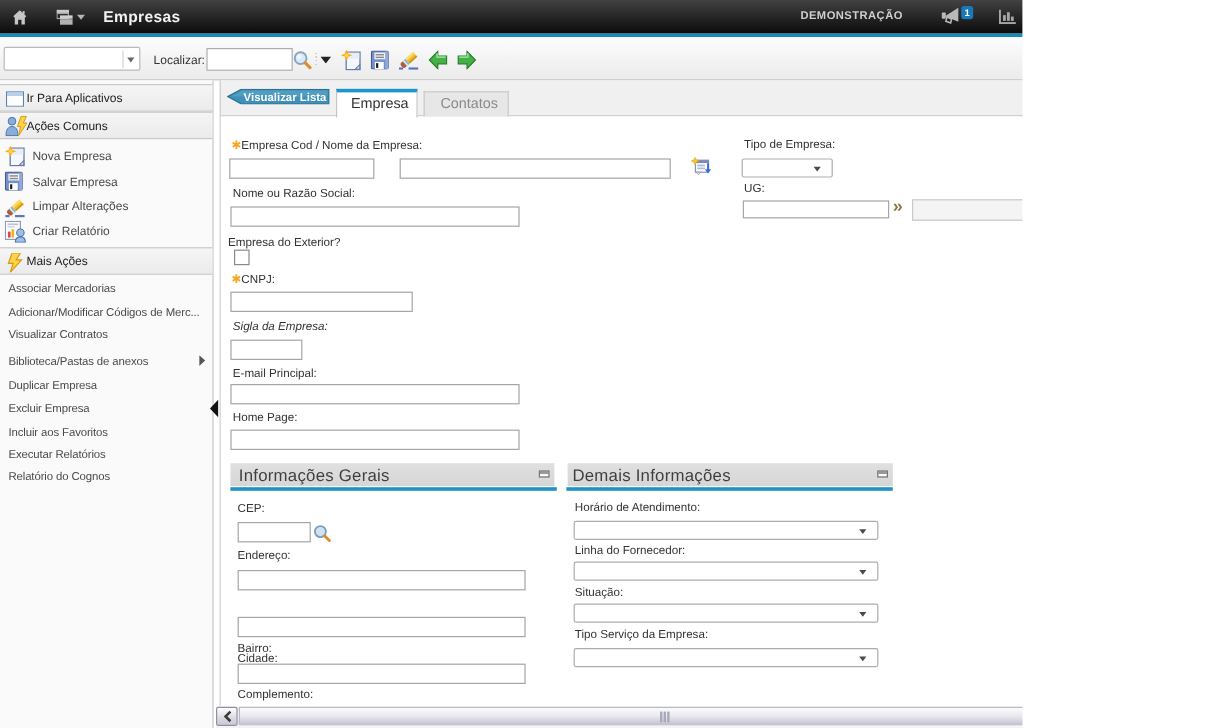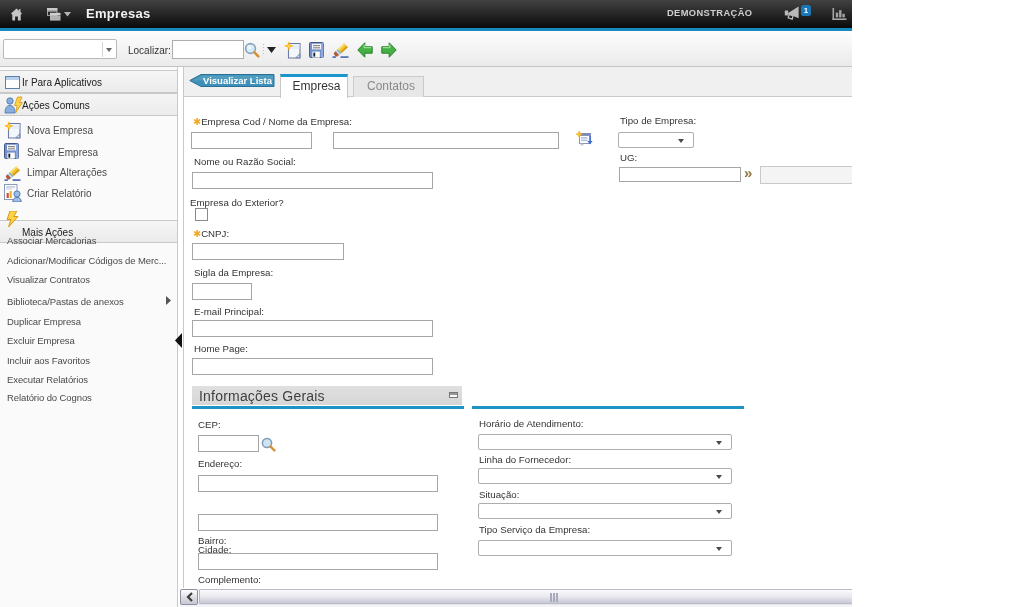--- a/index.html
+++ b/index.html
@@ -83,21 +83,21 @@
   <div class="sbhead" style="top:70px;">
       <span class="t">Ir Para Aplicativos</span>
     </div>
   <div class="sbhead" style="top:93px;">
       <span class="t">Ações Comuns</span>
     </div>
   <div class="sbitem" style="top:125px">Nova Empresa</div>
   <div class="sbitem" style="top:147px">Salvar Empresa</div>
   <div class="sbitem" style="top:167px">Limpar Alterações</div>
   <div class="sbitem" style="top:188px">Criar Relatório</div>
-  <div class="sbhead" style="top:220px;text-align:center;">
+  <div class="sbhead" style="top:206px;text-align:center;">
       <span class="t">Mais Ações</span>
     </div>
   <div class="sblist" style="top:235px">Associar Mercadorias</div>
   <div class="sblist" style="top:255px">Adicionar/Modificar Códigos de Merc...</div>
   <div class="sblist" style="top:274px">Visualizar Contratos</div>
   <div class="sblist" style="top:296px">Biblioteca/Pastas de anexos</div>
   <div class="sblist" style="top:316px">Duplicar Empresa</div>
   <div class="sblist" style="top:335px">Excluir Empresa</div>
   <div class="sblist" style="top:355px">Incluir aos Favoritos</div>
   <div class="sblist" style="top:374px">Executar Relatórios</div>
@@ -119,32 +119,36 @@
   <div class="lbl" style="left:620px; top:152px;">UG:</div>
   <div class="inp" style="left:619px; top:167px; width:122px; height:15px;"></div>
   <div class="lbl" style="left:744px; top:165px; color:#8f7840; font-weight:bold; font-size:15px; line-height:15px;">»</div>
   <div class="inp" style="left:760px; top:166px; width:246px; height:18px; background:#f4f4f4; border-color:#c9c9c9;"></div>
   <div class="lbl" style="left:194px; top:156px;">Nome ou Razão Social:</div>
   <div class="inp" style="left:192px; top:172px; width:241px;"></div>
   <div class="lbl" style="left:190px; top:197px;">Empresa do Exterior?</div>
   <div class="inp" style="left:195px; top:208px; width:13px; height:13px; border-color:#8a8a8a;"></div>
   <div class="lbl" style="left:193px; top:228px;"><span class="req">✱</span>CNPJ:</div>
   <div class="inp" style="left:192px; top:243px; width:152px;"></div>
-  <div class="lbl" style="left:194px; top:267px;">Sigla da Empresa:</div>
+  <div class="lbl" style="left:194px; top:267px;font-style:italic;">Sigla da Empresa:</div>
   <div class="inp" style="left:192px; top:283px; width:60px;"></div>
   <div class="lbl" style="left:194px; top:306px;">E-mail Principal:</div>
   <div class="inp" style="left:192px; top:320px; width:241px;"></div>
   <div class="lbl" style="left:194px; top:343px;">Home Page:</div>
   <div class="inp" style="left:192px; top:358px; width:241px;"></div>
   
   <div class="secbar" style="left:192px; top:386px; width:270px;">
       <span class="t">Informações Gerais</span>
       <span class="min"></span>
     </div>
   <div class="abs" style="left:192px; top:406px; width:272px; height:3px; background:#2093c6;"></div>
+  <div class="secbar" style="left:473px; top:386px; width:271px;">
+      <span class="t" style="left:4px;">Demais Informações</span>
+      <span class="min"></span>
+    </div>
   <div class="abs" style="left:472px; top:406px; width:272px; height:3px; background:#2093c6;"></div>
   
   <div class="lbl" style="left:198px; top:419px;">CEP:</div>
   <div class="inp" style="left:198px; top:435px; width:61px;"></div>
   <div class="lbl" style="left:198px; top:458px;">Endereço:</div>
   <div class="inp" style="left:198px; top:475px; width:240px;"></div>
   <div class="lbl" style="left:198px; top:496px;margin-top:48px;">Cidade:</div>
   <div class="inp" style="left:198px; top:514px; width:240px;"></div>
   <div class="lbl" style="left:198px; top:535px;">Bairro:</div>
   <div class="inp" style="left:198px; top:553px; width:240px;"></div>

